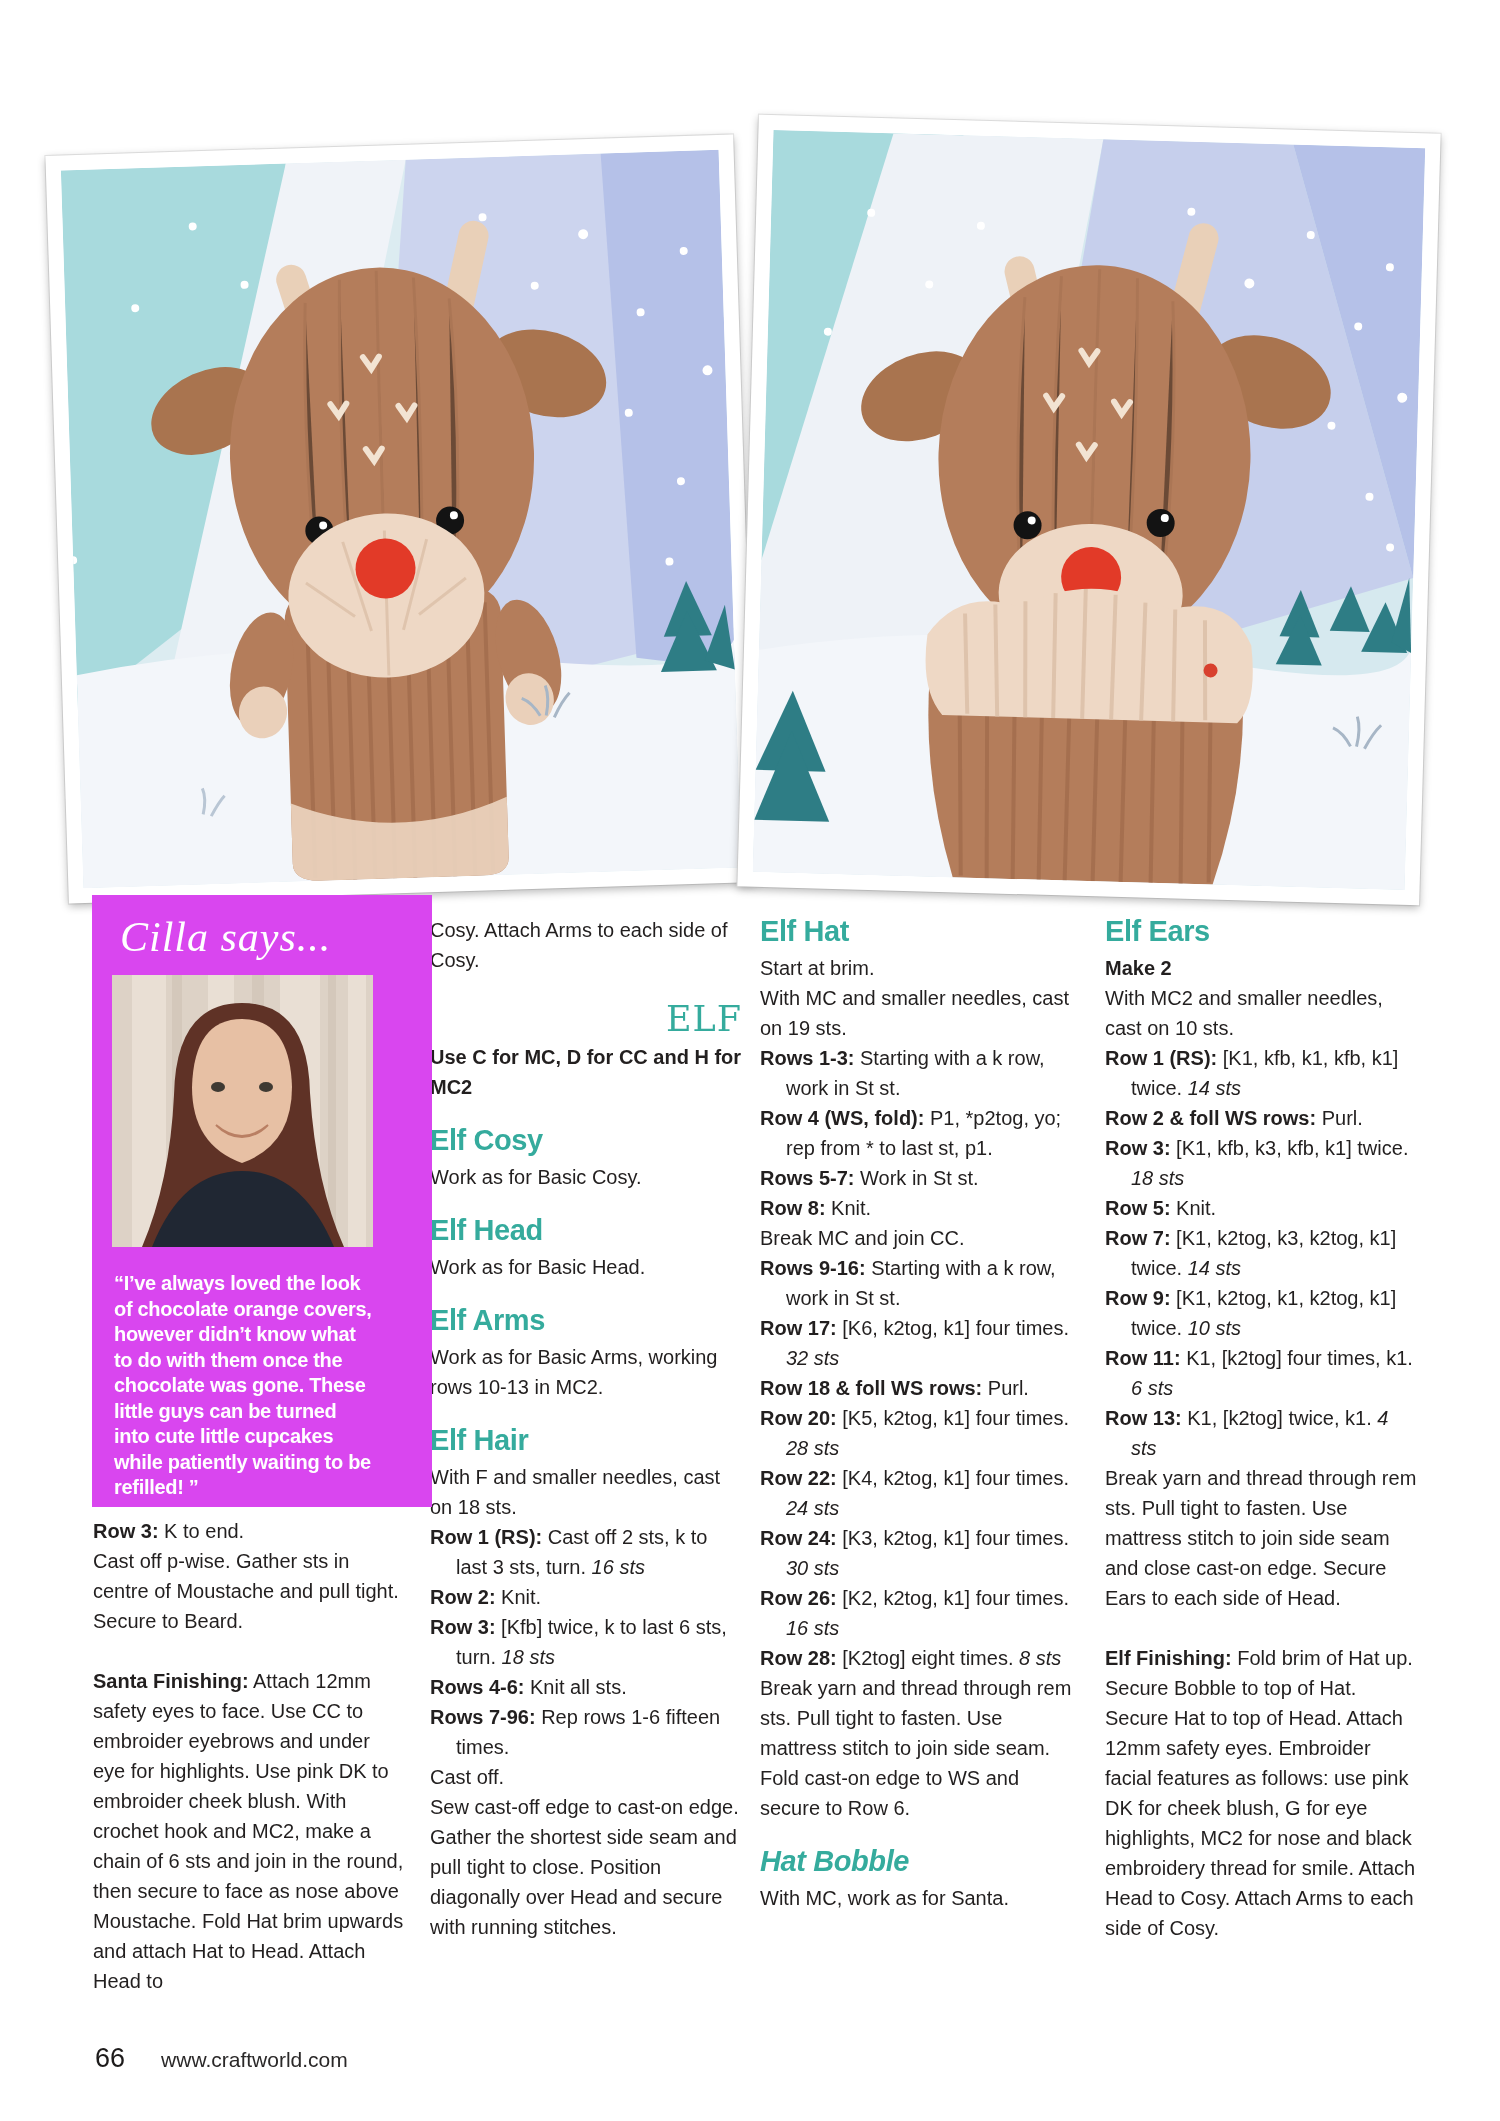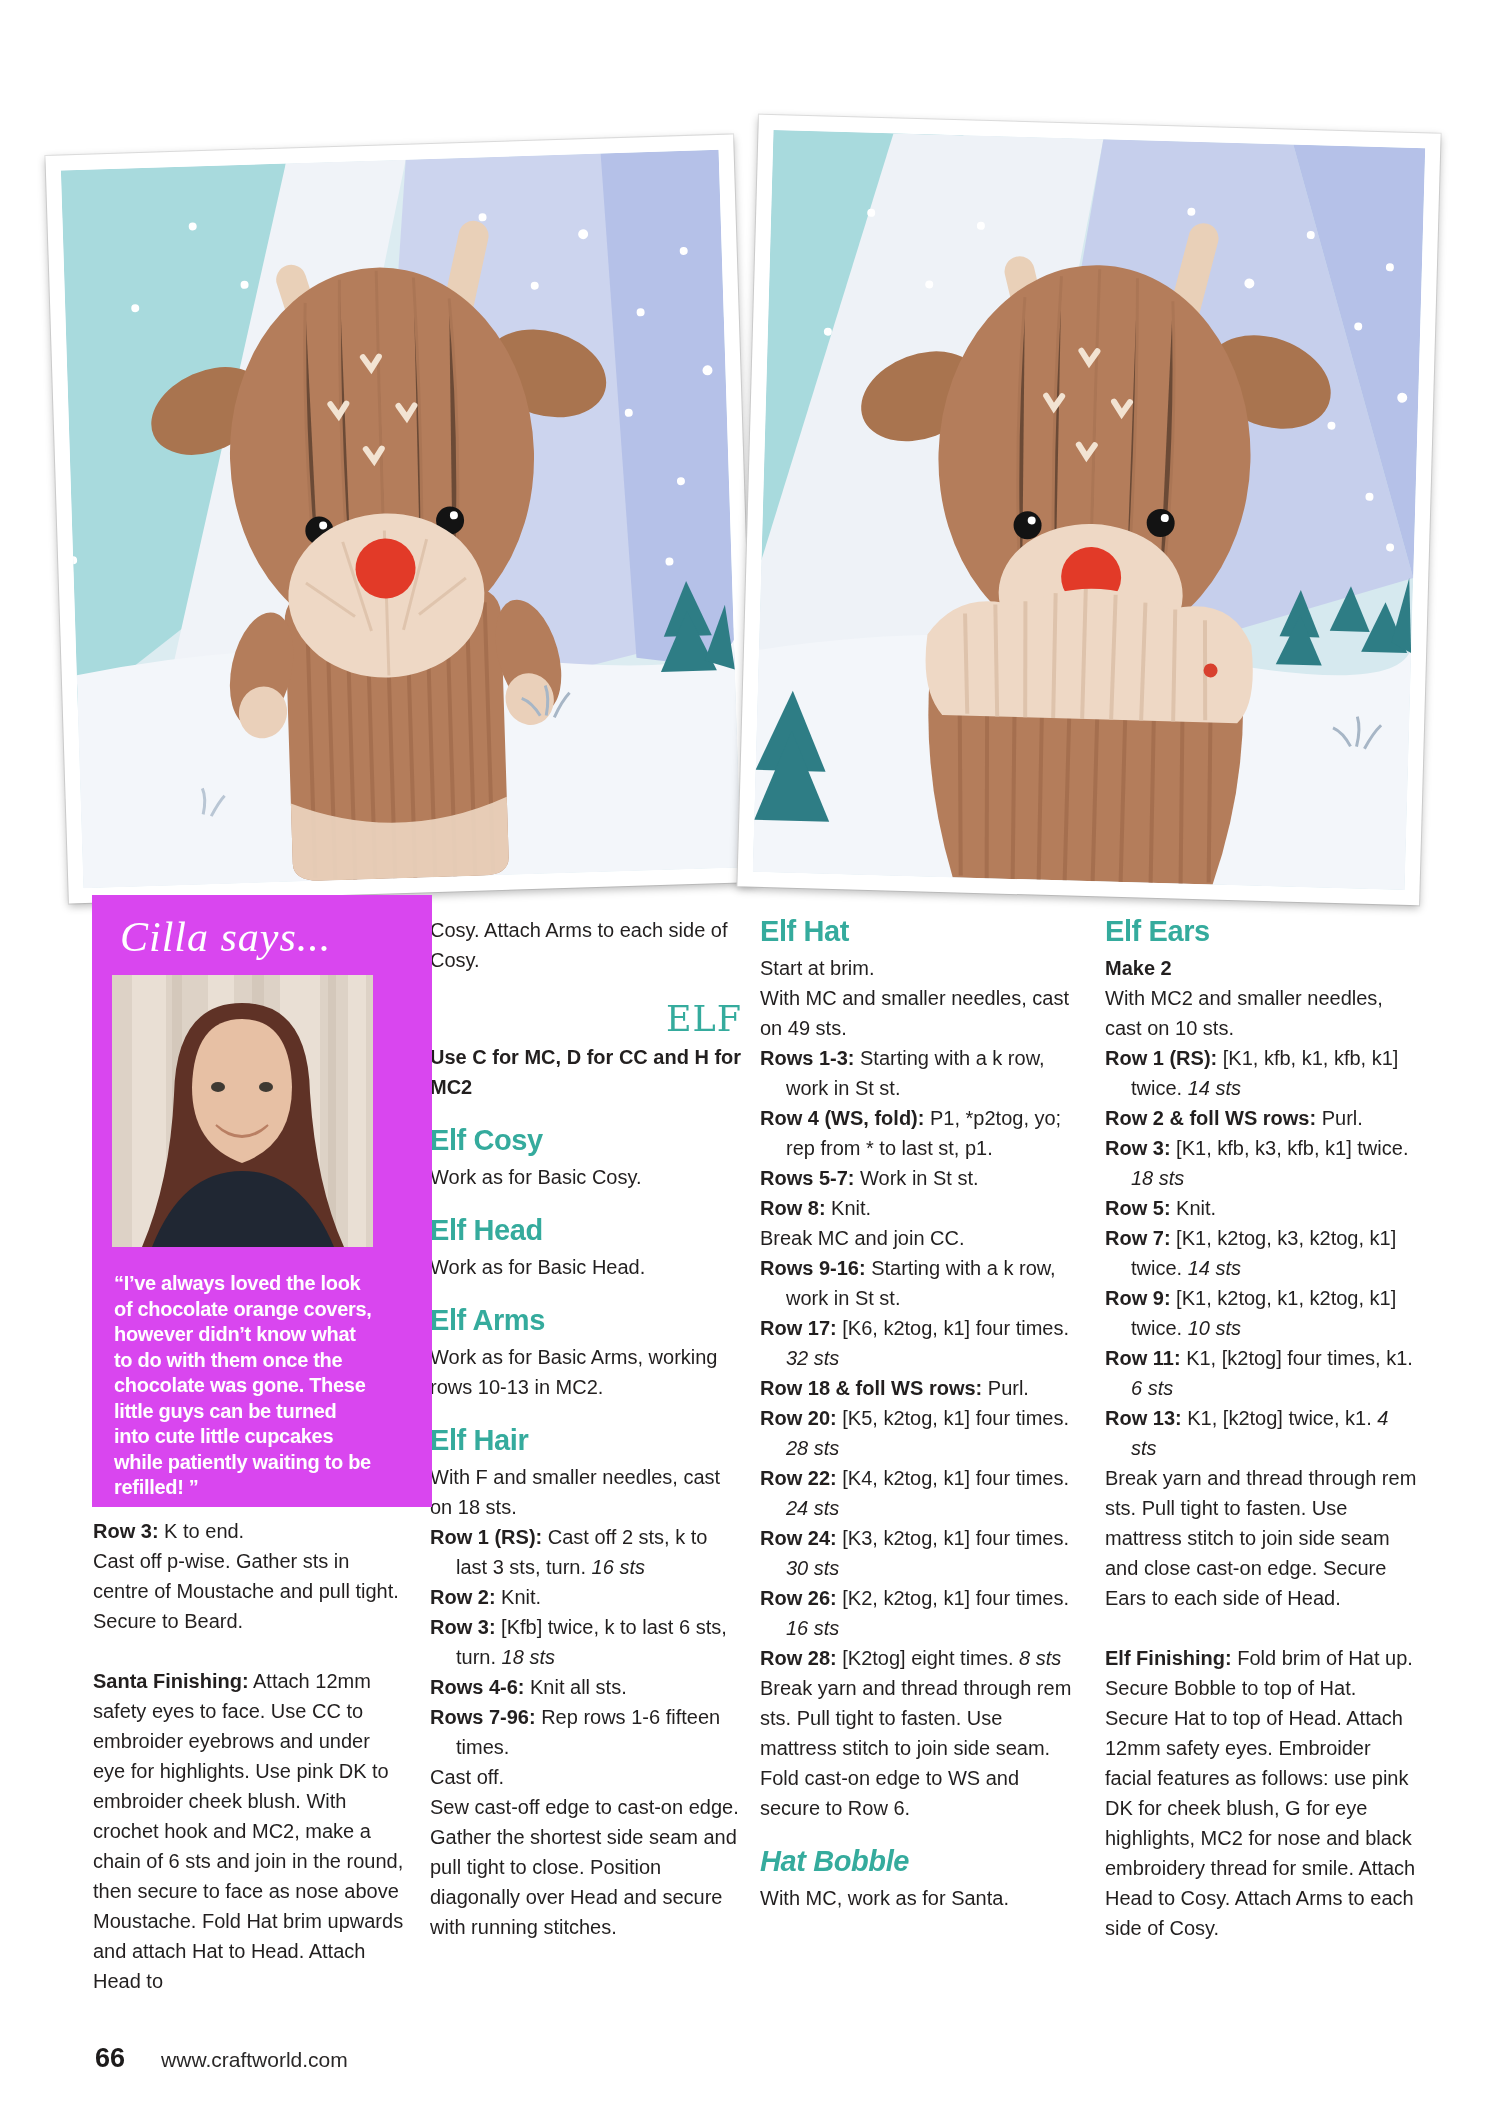--- a/index.html
+++ b/index.html
@@ -48,21 +48,21 @@
     font-weight:bold; font-size:29px; line-height:33px; color:#35ab9d;
     letter-spacing:-0.4px; margin:22px 0 5px;
   }
   .h2i {
     font-weight:bold; font-style:italic; font-size:29px; line-height:33px; color:#35ab9d;
     letter-spacing:-0.4px; margin:22px 0 5px;
   }
   .col > .h1:first-child, .col > .h2:first-child, .col > .h2i:first-child { margin-top:0; }
   
   .footer { position:absolute; left:95px; top:2043px; display:flex; align-items:baseline; }
-  .footer .num  { font-weight:bold; font-size:27px; color:#1d1b1b; }
+  .footer .num  { font-weight:normal; font-size:27px; color:#1d1b1b; }
   .footer .site { font-size:21px; color:#2a2828; margin-left:36px; letter-spacing:0; }
 </style>
 </head>
 <body>
 
 <div class="page">
 
   <div class="photo-frame left" aria-label="knitted-reindeer-toy-in-snowy-scene">
     <svg viewBox="0 0 658 718" preserveAspectRatio="none">
       <rect x="0" y="0" width="658" height="718" fill="#dcecf1"></rect>
@@ -301,21 +301,21 @@
       <p class="para row"><span class="b">Row 2:</span><span> Knit.</span></p>
       <p class="para row"><span class="b">Row 3:</span><span> [Kfb] twice, k to last 6 sts, turn. </span><span class="i">18 sts</span></p>
       <p class="para row"><span class="b">Rows 4-6:</span><span> Knit all sts.</span></p>
       <p class="para row"><span class="b">Rows 7-96:</span><span> Rep rows 1-6 fifteen times.</span></p>
       <p class="para"><span>Cast off.</span></p>
       <p class="para"><span>Sew cast-off edge to cast-on edge. Gather the shortest side seam and pull tight to close. Position diagonally over Head and secure with running stitches.</span></p>
     </div>
   <div class="col col-3">
       <div class="h2">Elf Hat</div>
       <p class="para"><span>Start at brim.</span></p>
-      <p class="para"><span>With MC and smaller needles, cast on 49 sts.</span></p>
+      <p class="para"><span>With MC and smaller needles, cast on 19 sts.</span></p>
       <p class="para row"><span class="b">Rows 1-3:</span><span> Starting with a k row, work in St st.</span></p>
       <p class="para row"><span class="b">Row 4 (WS, fold):</span><span> P1, *p2tog, yo; rep from * to last st, p1.</span></p>
       <p class="para row"><span class="b">Rows 5-7:</span><span> Work in St st.</span></p>
       <p class="para row"><span class="b">Row 8:</span><span> Knit.</span></p>
       <p class="para"><span>Break MC and join CC.</span></p>
       <p class="para row"><span class="b">Rows 9-16:</span><span> Starting with a k row, work in St st.</span></p>
       <p class="para row"><span class="b">Row 17:</span><span> [K6, k2tog, k1] four times. </span><span class="i">32 sts</span></p>
       <p class="para row"><span class="b">Row 18 &amp; foll WS rows:</span><span> Purl.</span></p>
       <p class="para row"><span class="b">Row 20:</span><span> [K5, k2tog, k1] four times. </span><span class="i">28 sts</span></p>
       <p class="para row"><span class="b">Row 22:</span><span> [K4, k2tog, k1] four times. </span><span class="i">24 sts</span></p>

